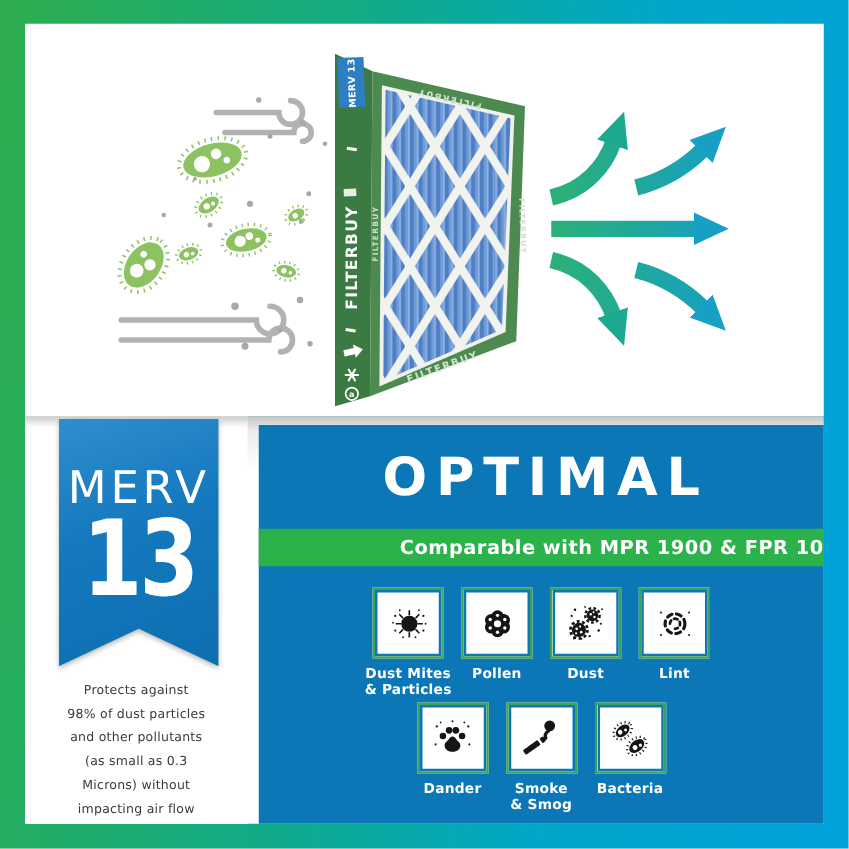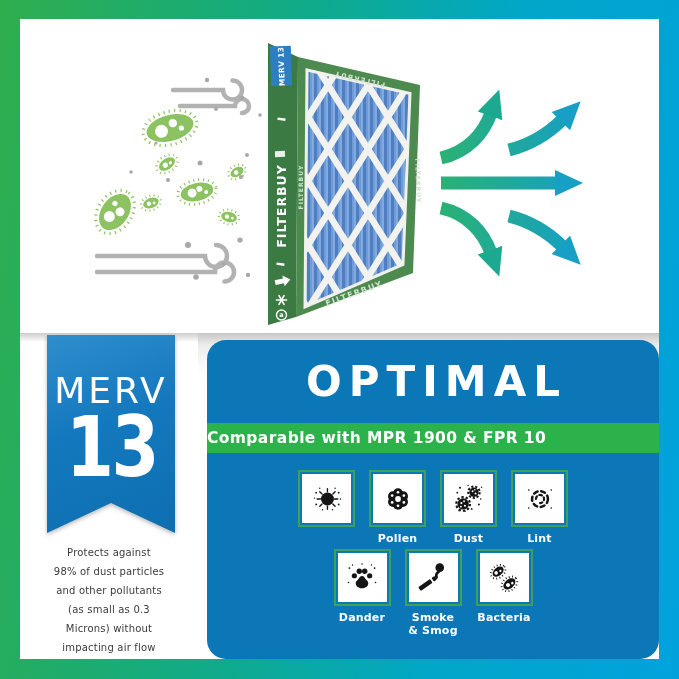--- a/index.html
+++ b/index.html
@@ -14,24 +14,24 @@
           background:linear-gradient(180deg,#cdcdcd,rgba(255,255,255,0));}
   .ribbon-wrap{position:absolute;left:27px;top:2px;width:128px;height:198px;
           filter:drop-shadow(0 2px 2px rgba(0,0,0,.28));}
   .ribbon{width:100%;height:100%;background:linear-gradient(160deg,#2f8ecd 0%,#1478be 45%,#0d6fb0 100%);
           clip-path:polygon(0 0,100% 0,100% 100%,50% 84.8%,0 100%);
           display:flex;flex-direction:column;align-items:center;color:#fff;}
   .ribbon .merv{margin-top:38px;font-size:36px;font-weight:400;letter-spacing:3px;line-height:1;}
   .ribbon .thirteen{font-size:84px;font-weight:800;line-height:.92;transform:scaleX(.82);letter-spacing:-3px;}
   .desc{position:absolute;left:4px;top:210px;width:170px;margin:0;text-align:center;
         font-size:10px;line-height:19px;letter-spacing:.2px;color:#3b3b3b;white-space:pre-line;}
-  .blue-card{position:absolute;left:207px;top:340px;width:452px;height:319px;background:#0b77b7;border-radius:19px;}
+  .blue-card{position:absolute;left:207px;top:340px;width:452px;height:319px;background:#0b77b7;}
   .blue-card h1{margin:0;padding:21px 0 0 7px;text-align:center;color:#fff;
         font-size:42px;line-height:1;font-weight:800;letter-spacing:7px;}
-  .green-bar{margin-top:20px;height:30px;background:#2bb24b;display:flex;align-items:center;justify-content:flex-start;}
+  .green-bar{margin-top:20px;height:30px;background:#2bb24b;display:flex;align-items:center;justify-content:flex-end;}
   .green-bar span{color:#fff;font-size:15.5px;font-weight:bold;letter-spacing:.4px;}
   .prot-row{display:flex;justify-content:center;margin-top:17px;}
   .prot-row.second{margin-top:4px;}
   .cell{width:71px;display:flex;flex-direction:column;align-items:center;}
   .box{width:57px;height:57px;box-sizing:border-box;background:#fff;border:2px solid #3fa05c;
        box-shadow:inset 0 0 0 2px #0b77b7;display:flex;align-items:center;justify-content:center;}
   .cell .label{margin-top:5px;font-size:11px;font-weight:bold;line-height:13px;color:#fff;
        text-align:center;white-space:pre-line;letter-spacing:.2px;width:78px;}
   .cell.inactive .box{border-color:#a5cbe4;background:#7fb3d9;box-shadow:inset 0 0 0 2px #0b77b7;}
   .cell.inactive .label{color:#66a3cf;}
@@ -223,20 +223,22 @@
               <circle cx="8" cy="26" r="1"></circle>
             <circle cx="12" cy="8" r=".8"></circle>
               <circle cx="33" cy="13" r="1"></circle>
               <circle cx="35" cy="20" r=".8"></circle>
             <circle cx="33" cy="26" r="1"></circle>
               <circle cx="29" cy="8" r=".8"></circle>
               <circle cx="15" cy="32" r=".8"></circle>
               <circle cx="26" cy="32" r=".8"></circle>
           </svg>
         </div>
+        <div class="label">Dust Mites
+&amp; Particles</div>
       </div>
       <div class="cell">
         <div class="box">
           <svg width="36" height="36" viewBox="0 0 40 40" fill="#151515">
             <circle cx="20" cy="13.7" r="5.6"></circle>
               <circle cx="14.5" cy="16.85" r="5.6"></circle>
               <circle cx="14.5" cy="23.15" r="5.6"></circle>
             <circle cx="20" cy="26.3" r="5.6"></circle>
               <circle cx="25.5" cy="23.15" r="5.6"></circle>
               <circle cx="25.5" cy="16.85" r="5.6"></circle>

